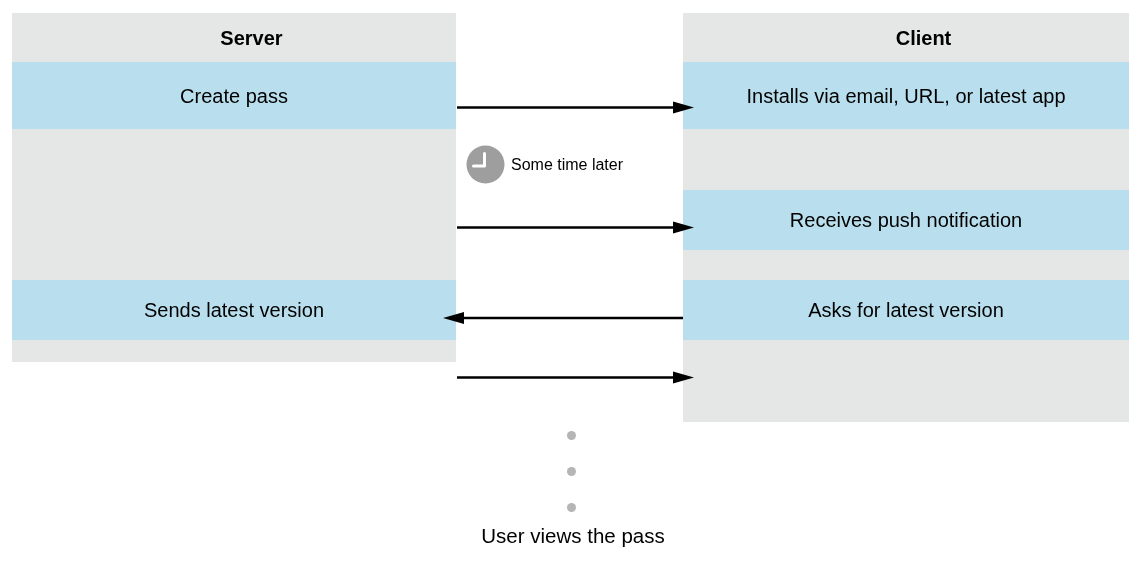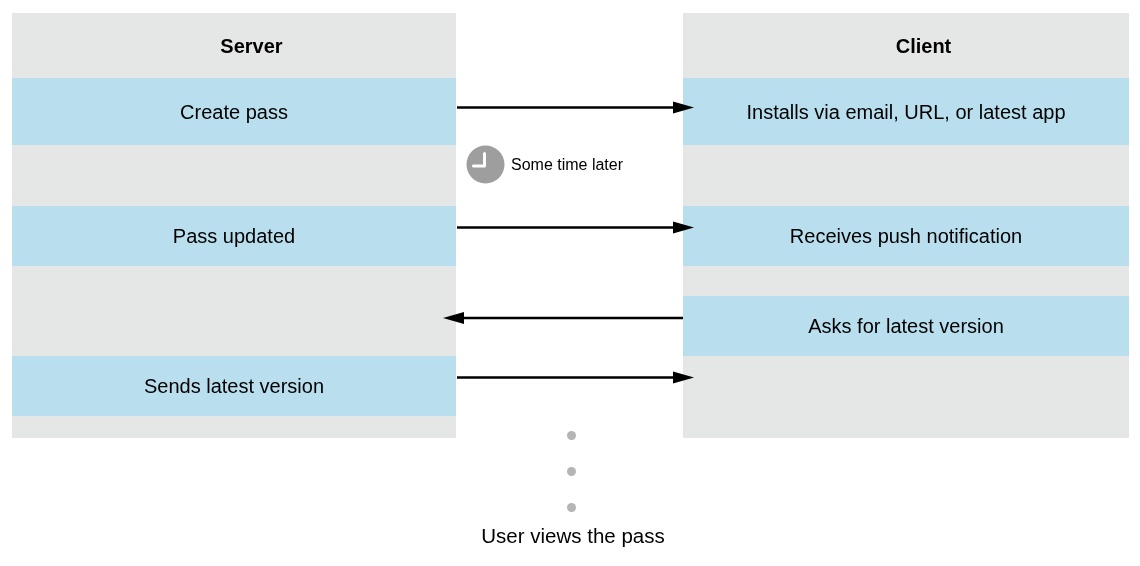--- a/index.html
+++ b/index.html
@@ -17,21 +17,21 @@
 
   .column{position:absolute;top:13px;display:flex;flex-direction:column;}
   .col-server{left:12px;width:444px;}
   .col-client{left:683px;width:446px;}
 
   .row{display:flex;align-items:center;justify-content:center;
        font-size:20px;line-height:1.2;text-align:center;}
   .row.header{font-weight:bold;font-size:20px;}
   .row.base{background:var(--base);}
   .row.highlight{background:var(--highlight);}
-  .h65{height:65px;padding-left:35px;} .h59{height:67px;} .h61{height:61px;} .h60{height:60px;}
+  .h65{height:49px;padding-left:35px;} .h59{height:67px;} .h61{height:61px;} .h60{height:60px;}
   .h90{height:90px;} .h30{height:30px;} .h82{height:82px;} .h22{height:22px;}
 
   .overlay{position:absolute;left:0;top:0;width:1140px;height:566px;pointer-events:none;}
   .overlay line{stroke:var(--arrow);stroke-width:2.5;}
   .overlay polygon{fill:var(--arrow);}
   .clock-face{fill:var(--clock);}
   .clock-hands{fill:none;stroke:#ffffff;stroke-width:3;stroke-linecap:round;stroke-linejoin:round;}
 
   .interlude-label{position:absolute;left:511px;top:151px;height:27px;line-height:27px;
        font-size:16px;white-space:nowrap;}
@@ -48,23 +48,20 @@
 <div class="canvas">
 
   <div class="column col-server">
     <div class="row header base h65">
       <span>Server</span>
     </div>
     <div class="row highlight h59">
       <span>Create pass</span>
     </div>
     <div class="row base h61"></div>
-    <div class="row highlight h60">
-      <span>Pass updated</span>
-    </div>
     <div class="row base h90"></div>
     <div class="row highlight h60">
       <span>Sends latest version</span>
     </div>
     <div class="row base h22"></div>
   </div>
 
   <div class="column col-client">
     <div class="row header base h65">
       <span>Client</span>

